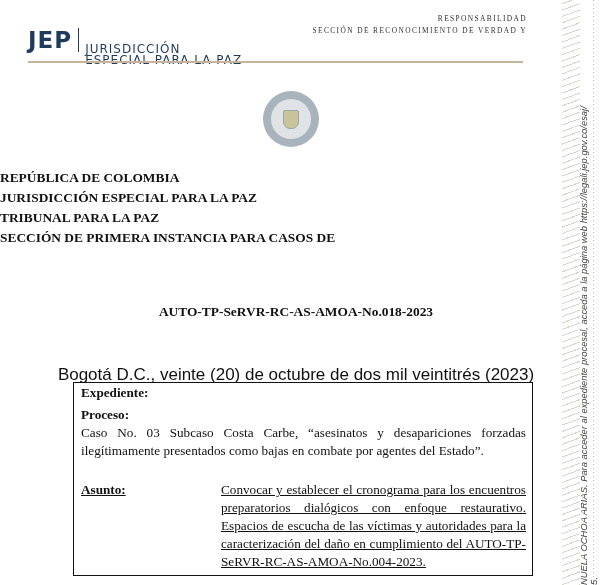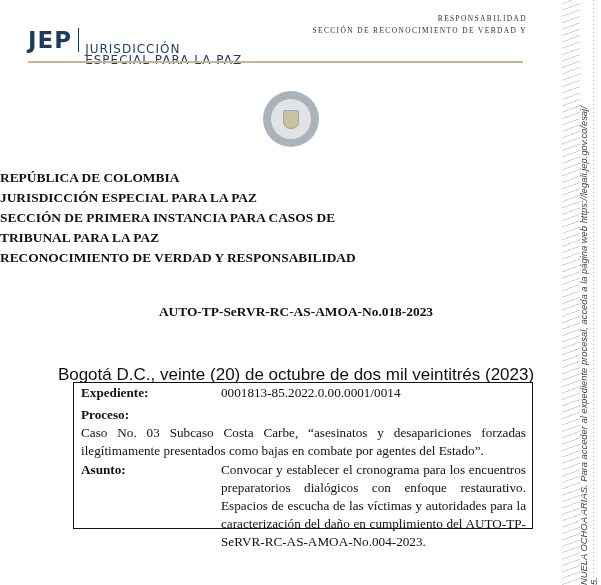--- a/index.html
+++ b/index.html
@@ -51,30 +51,30 @@
     }
     .auto-no {
       position: absolute; left: 0; width: 592px; top: 304px; text-align: center;
       font-family: "Liberation Serif", serif; font-weight: bold; font-size: 13.4px;
     }
     .date-line {
       position: absolute; left: 0; width: 592px; top: 365px; text-align: center;
       font-family: Liberation Sans, sans-serif; font-size: 17px;
     }
     .info-box {
-      position: absolute; left: 73px; top: 382px; width: 460px; height: 147px;
+      position: absolute; left: 73px; top: 382px; width: 460px; height: 194px;
       border: 1.3px solid #111; box-sizing: border-box;
       font-family: "Liberation Serif", serif; font-size: 13.2px;
     }
     .info-row { display: flex; padding: 0 6px 0 7px; }
     .info-label { width: 140px; font-weight: bold; flex-shrink: 0; line-height: 18px; }
     .info-value { flex: 1; text-align: justify; line-height: 18px; }
     .row-exp { margin-top: 1px; }
     .row-proc { margin-top: 4px; flex-direction: column; }
-    .row-asunto { margin-top: 1px; }
+    .row-asunto { margin-top: 21px; text-decoration: underline; }
     .side-band {
       position: absolute; left: 562px; top: 0; width: 18px; height: 585px;
       background-image: repeating-linear-gradient(160deg, transparent 0 3px, #d6cfc4 3px 4px, transparent 4px 6px);
       opacity: 0.9;
     }
     .side-dots {
       position: absolute; left: 593px; top: 0; width: 1px; height: 585px;
       background-image: repeating-linear-gradient(180deg, #bbb 0 1px, transparent 1px 4px);
     }
     .side-text {
@@ -111,33 +111,31 @@
 
 <div class="seal">
   <div class="seal-inner">
     <div class="seal-shield"></div>
   </div>
 </div>
 
 <div class="titles">
   <div>REPÚBLICA DE COLOMBIA</div>
   <div>JURISDICCIÓN ESPECIAL PARA LA PAZ</div>
+  <div>TRIBUNAL PARA LA PAZ</div>
   <div>SECCIÓN DE PRIMERA INSTANCIA PARA CASOS DE</div>
-  <div>TRIBUNAL PARA LA PAZ</div>
-  <div>RECONOCIMIENTO DE VERDAD Y RESPONSABILIDAD</div>
 </div>
 
 <div class="auto-no">AUTO-TP-SeRVR-RC-AS-AMOA-No.018-2023</div>
 
 <div class="date-line">Bogotá D.C., veinte (20) de octubre de dos mil veintitrés (2023)</div>
 
 <div class="info-box">
   <div class="info-row row-exp">
     <div class="info-label">Expediente:</div>
-    <div class="info-value">0001813-85.2022.0.00.0001/0014</div>
   </div>
   <div class="info-row row-proc">
     <div class="info-label">Proceso:</div>
     <div class="info-value">Caso No. 03 Subcaso Costa Carbe, “asesinatos y desapariciones forzadas ilegítimamente presentados como bajas en combate por agentes del Estado”.</div>
   </div>
   <div class="info-row row-asunto">
     <div class="info-label">Asunto:</div>
     <div class="info-value">Convocar y establecer el cronograma para los encuentros preparatorios dialógicos con enfoque restaurativo. Espacios de escucha de las víctimas y autoridades para la caracterización del daño en cumplimiento del AUTO-TP-SeRVR-RC-AS-AMOA-No.004-2023.</div>
   </div>
 </div>

